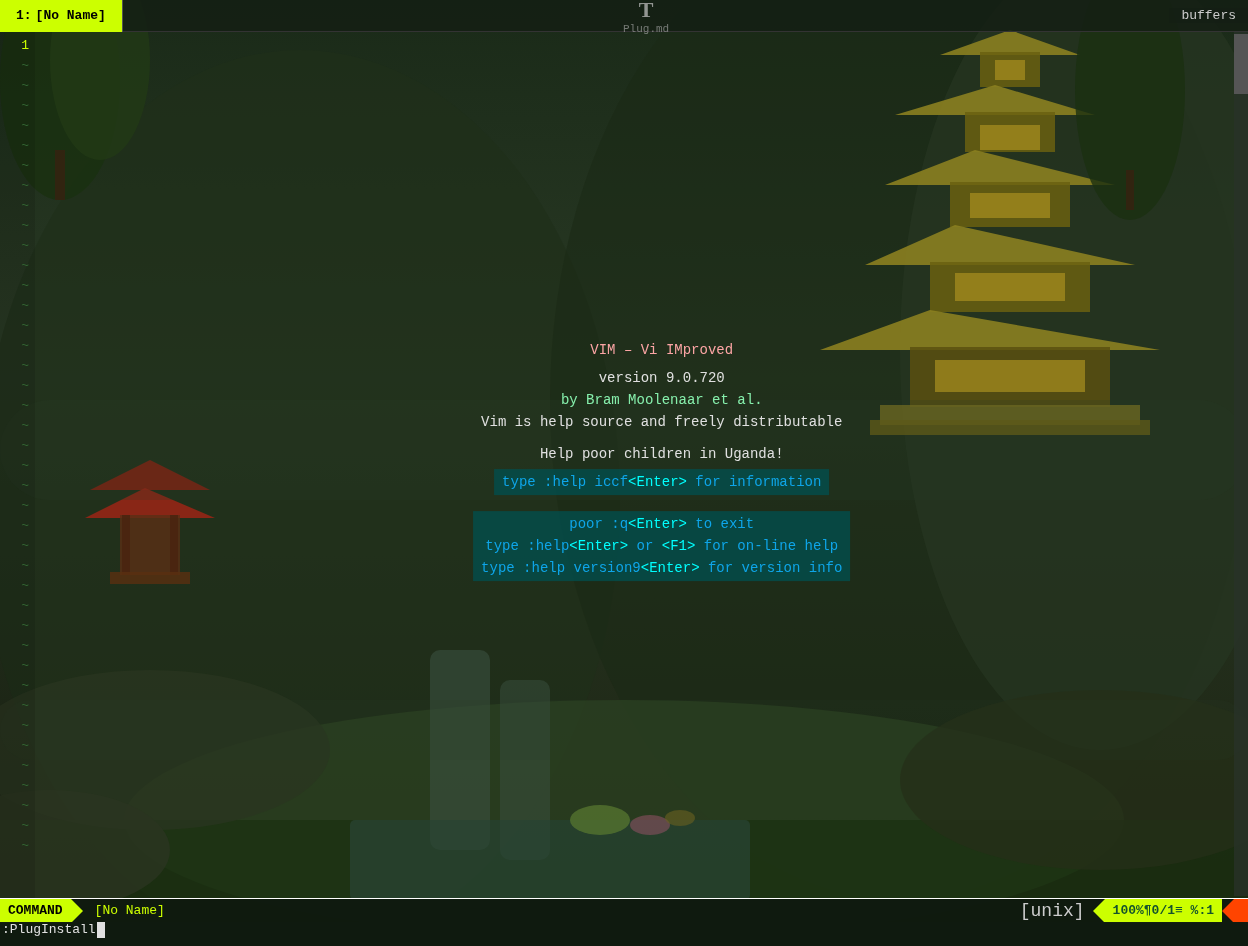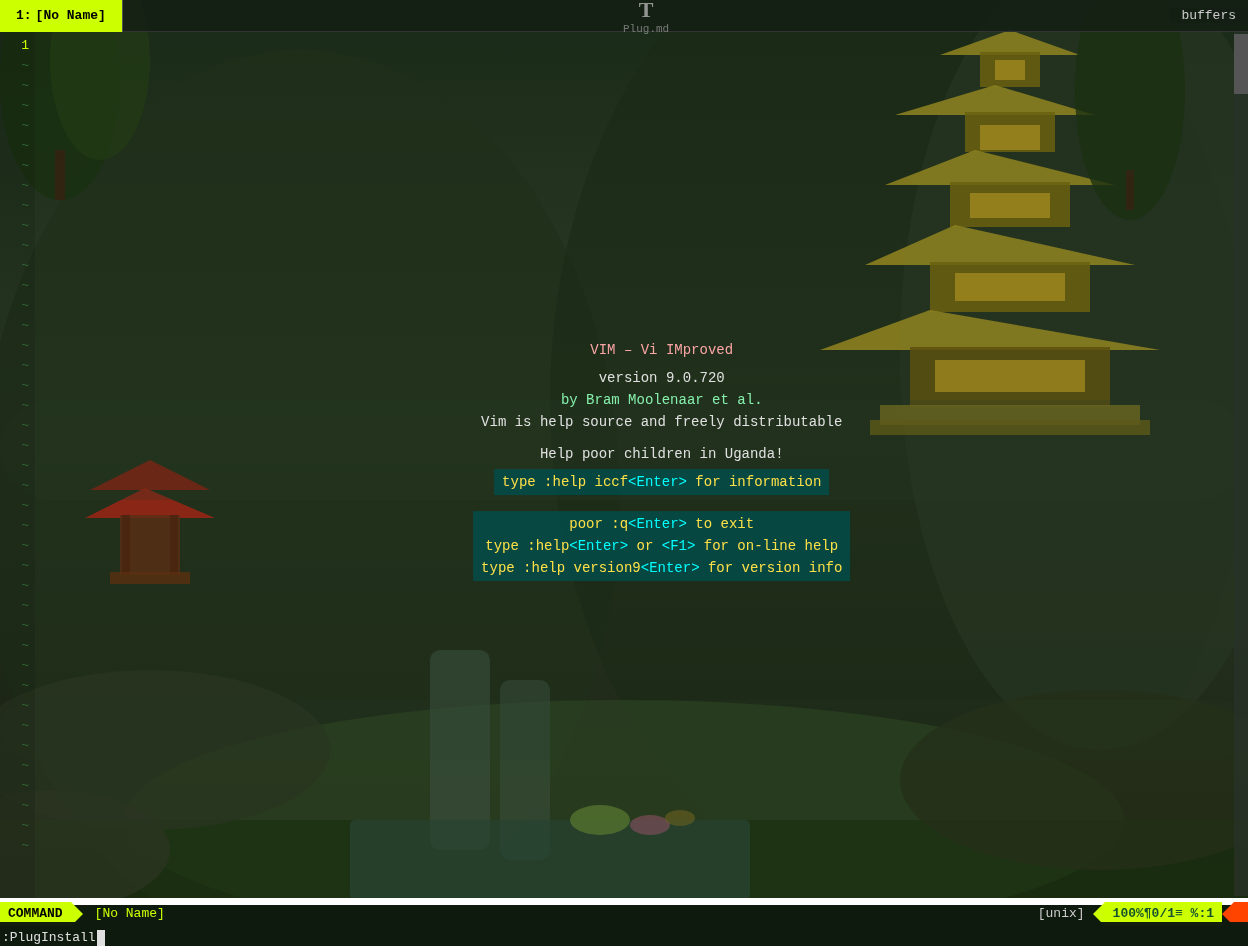--- a/index.html
+++ b/index.html
@@ -200,34 +200,34 @@
       display: inline-block;
     }
 
     .splash-box-2 {
       background: rgba(0, 80, 80, 0.75);
       padding: 2px 8px;
       display: inline-block;
     }
 
     .cmd-text {
-      color: #fde047;
+      color: #0ea5e9;
     }
 
     .cmd-highlight {
       color: #00ffff;
     }
 
     
     .statusbar {
       height: 24px;
       background: rgba(15, 25, 15, 0.95);
       display: flex;
       align-items: center;
-      border-top: 7px solid #ffffff;
+      border-top: 1px solid #ffffff;
       z-index: 20;
       flex-shrink: 0;
     }
 
     .status-mode {
       background: #ccff00;
       color: #000;
       font-weight: bold;
       font-size: 13px;
       padding: 0 8px;
@@ -251,21 +251,21 @@
       padding: 0 12px;
       font-family: 'Courier New', monospace;
     }
 
     .status-spacer {
       flex: 1;
     }
 
     .status-fileinfo {
       color: #cccccc;
-      font-size: 13px;
+      font-size: 18px;
       padding: 0 8px;
       font-family: 'Courier New', monospace;
     }
 
     .status-right-section {
       background: #ccff00;
       color: #14532d;
       font-size: 13px;
       padding: 0 8px;
       height: 24px;
@@ -281,21 +281,21 @@
       border-top: 12px solid transparent;
       border-bottom: 12px solid transparent;
       border-right: 12px solid #ccff00;
     }
 
     
     .cmdline {
       height: 24px;
       background: rgba(15, 25, 15, 0.98);
       display: flex;
-      align-items: flex-end;
+      align-items: flex-start;
       padding-left: 0;
       flex-shrink: 0;
       z-index: 20;
     }
 
     .cmdline-text {
       color: #e0e0e0;
       font-size: 13px;
       font-family: 'Courier New', monospace;
       padding-left: 2px;

